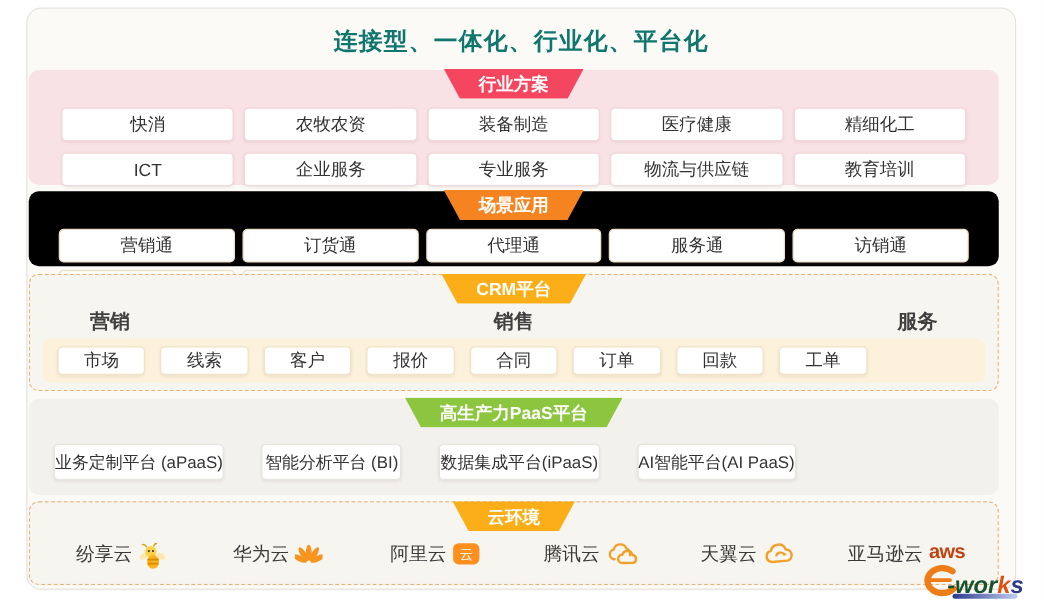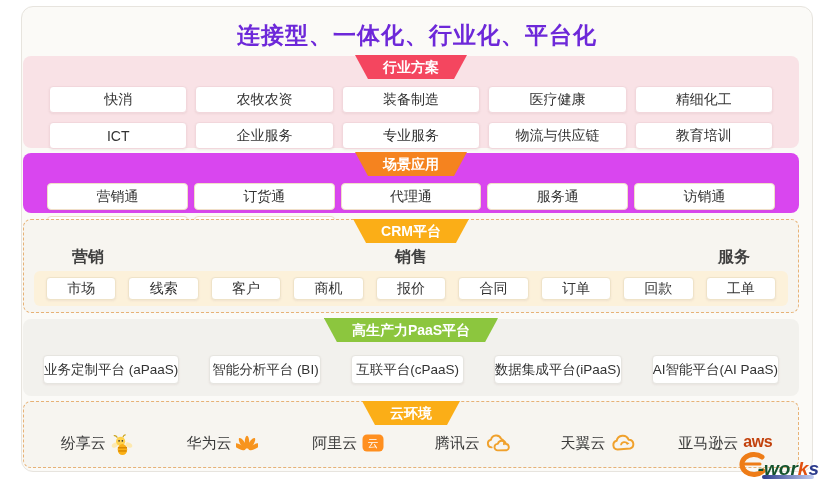--- a/index.html
+++ b/index.html
@@ -6,25 +6,25 @@
   body{
     position:relative;width:835px;height:480px;background:#ffffff;overflow:hidden;
     font-family:"Liberation Sans","DejaVu Sans",sans-serif;
   }
   .frame{
     position:absolute;left:21px;top:6px;width:792px;height:466px;
     background:#fbfaf7;border:1px solid #e7e4de;border-radius:12px;box-sizing:border-box;
   }
   .title{
     position:absolute;top:13px;left:0;right:0;text-align:center;
-    font-size:23px;font-weight:bold;color:#6d28d9;letter-spacing:1px;
+    font-size:19px;font-weight:bold;color:#0f766e;letter-spacing:1px;
   }
   .sec{position:absolute;left:1px;width:776px;border-radius:8px;box-sizing:border-box;}
   .sec-industry{top:49px;height:92px;background:#f9e2e6;}
-  .sec-scenario{top:146px;height:60px;background:#d946ef;}
+  .sec-scenario{top:146px;height:60px;background:#000000;}
   .sec-crm{top:212px;height:94px;background:#f7f5f0;border:1px dashed #e7b276;}
   .sec-paas{top:312px;height:77px;background:#f2f1ed;}
   .sec-cloud{top:394px;height:67px;background:#f7f5f0;border:1px dashed #e7b276;}
 
   .tag{
     position:absolute;top:-1px;left:50%;transform:translateX(-50%);
     height:24px;line-height:24px;padding:0 28px;color:#fff;font-weight:bold;font-size:14px;
     clip-path:polygon(0 0,100% 0,calc(100% - 13px) 100%,13px 100%);white-space:nowrap;
   }
   .sec-industry .tag{background:#f4465f;}
@@ -110,35 +110,33 @@
     <div class="tag">CRM平台</div>
     <div class="crm-groups">
       <span>营销</span>
       <span>销售</span>
       <span>服务</span>
     </div>
     <div class="crm-strip">
       <div class="chip">市场</div>
       <div class="chip">线索</div>
       <div class="chip">客户</div>
-      <div class="chip">商机</div>
       <div class="chip">报价</div>
       <div class="chip">合同</div>
       <div class="chip">订单</div>
       <div class="chip">回款</div>
       <div class="chip">工单</div>
     </div>
   </div>
 
   <div class="sec sec-paas">
     <div class="tag">高生产力PaaS平台</div>
     <div class="grid5b">
       <div class="chip">业务定制平台 (aPaaS)</div>
       <div class="chip">智能分析平台 (BI)</div>
-      <div class="chip">互联平台(cPaaS)</div>
       <div class="chip">数据集成平台(iPaaS)</div>
       <div class="chip">AI智能平台(AI PaaS)</div>
     </div>
   </div>
 
   <div class="sec sec-cloud">
     <div class="tag">云环境</div>
     <div class="vendors">
 
       <div class="vendor">

